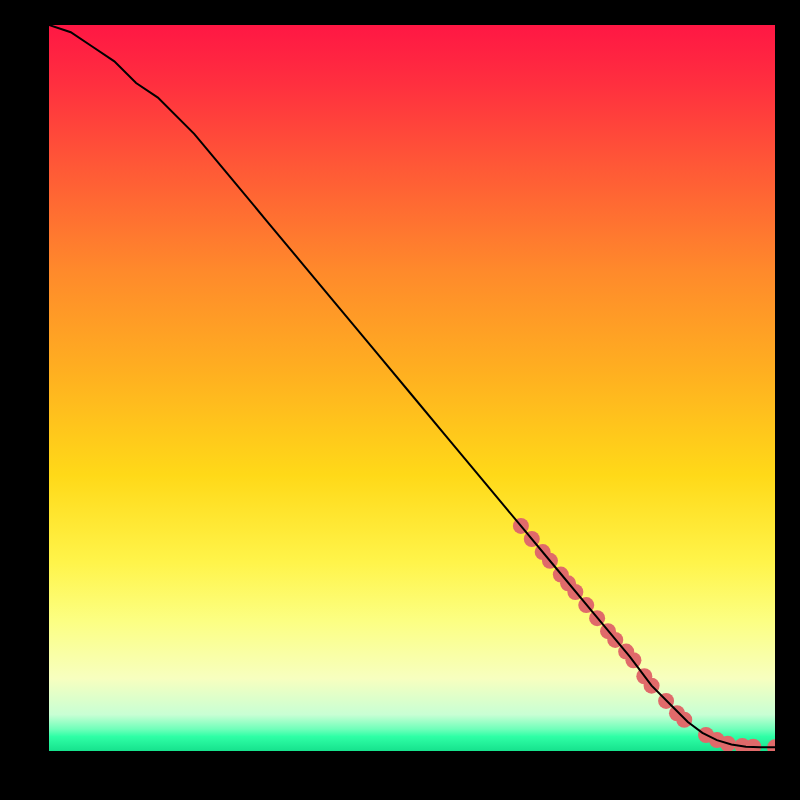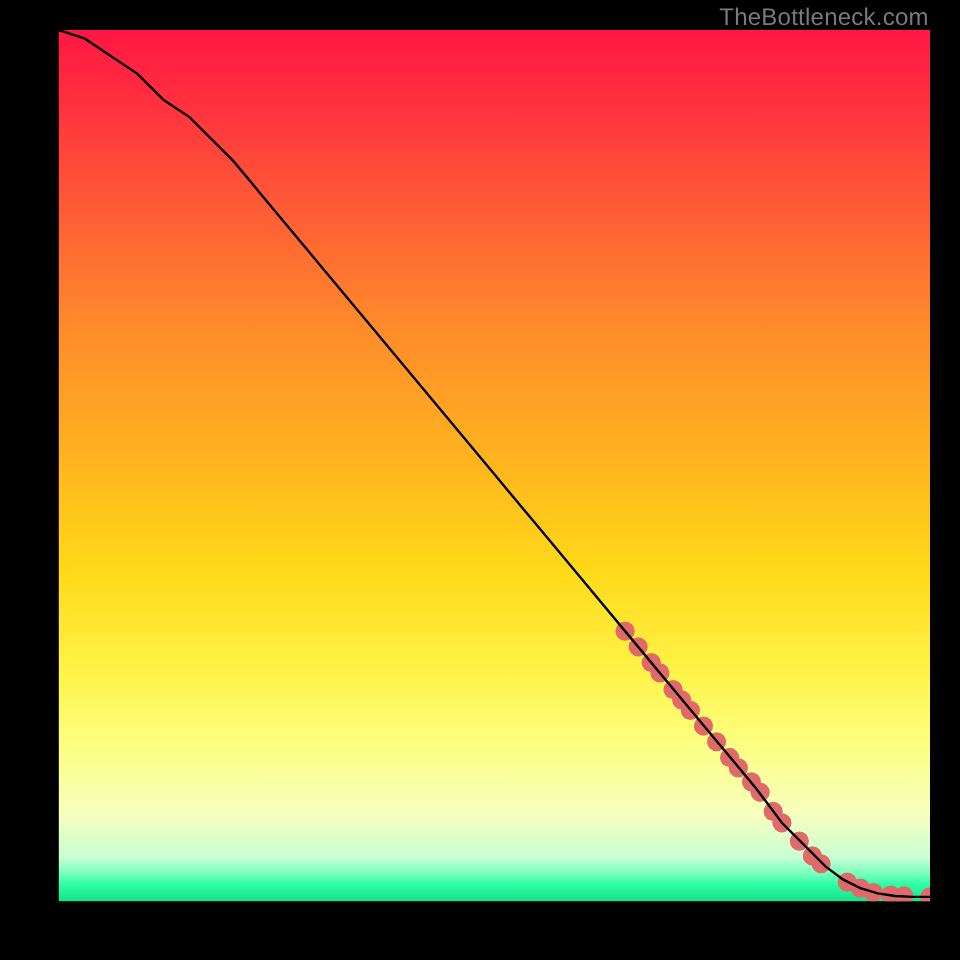--- a/index.html
+++ b/index.html
@@ -59,21 +59,20 @@
     left: 0;
     top: 0;
     width: 726px;
     height: 726px;
   }
 </style>
 </head>
 <body>
 
 <div class="stage">
-  <div class="attribution">TheBottleneck.com</div>
   <div class="plot-area">
     <div class="gradient-bg"></div>
     <svg class="overlay" viewBox="0 0 726 726">
       <g id="markers-group">
           <circle cx="471.90" cy="500.94" r="8" fill="#e06a6a"></circle>
           <circle cx="482.79" cy="514.01" r="8" fill="#e06a6a"></circle>
           <circle cx="493.68" cy="527.08" r="8" fill="#e06a6a"></circle>
           <circle cx="500.94" cy="535.79" r="8" fill="#e06a6a"></circle>
           <circle cx="511.83" cy="549.58" r="8" fill="#e06a6a"></circle>
           <circle cx="519.09" cy="558.29" r="8" fill="#e06a6a"></circle>

